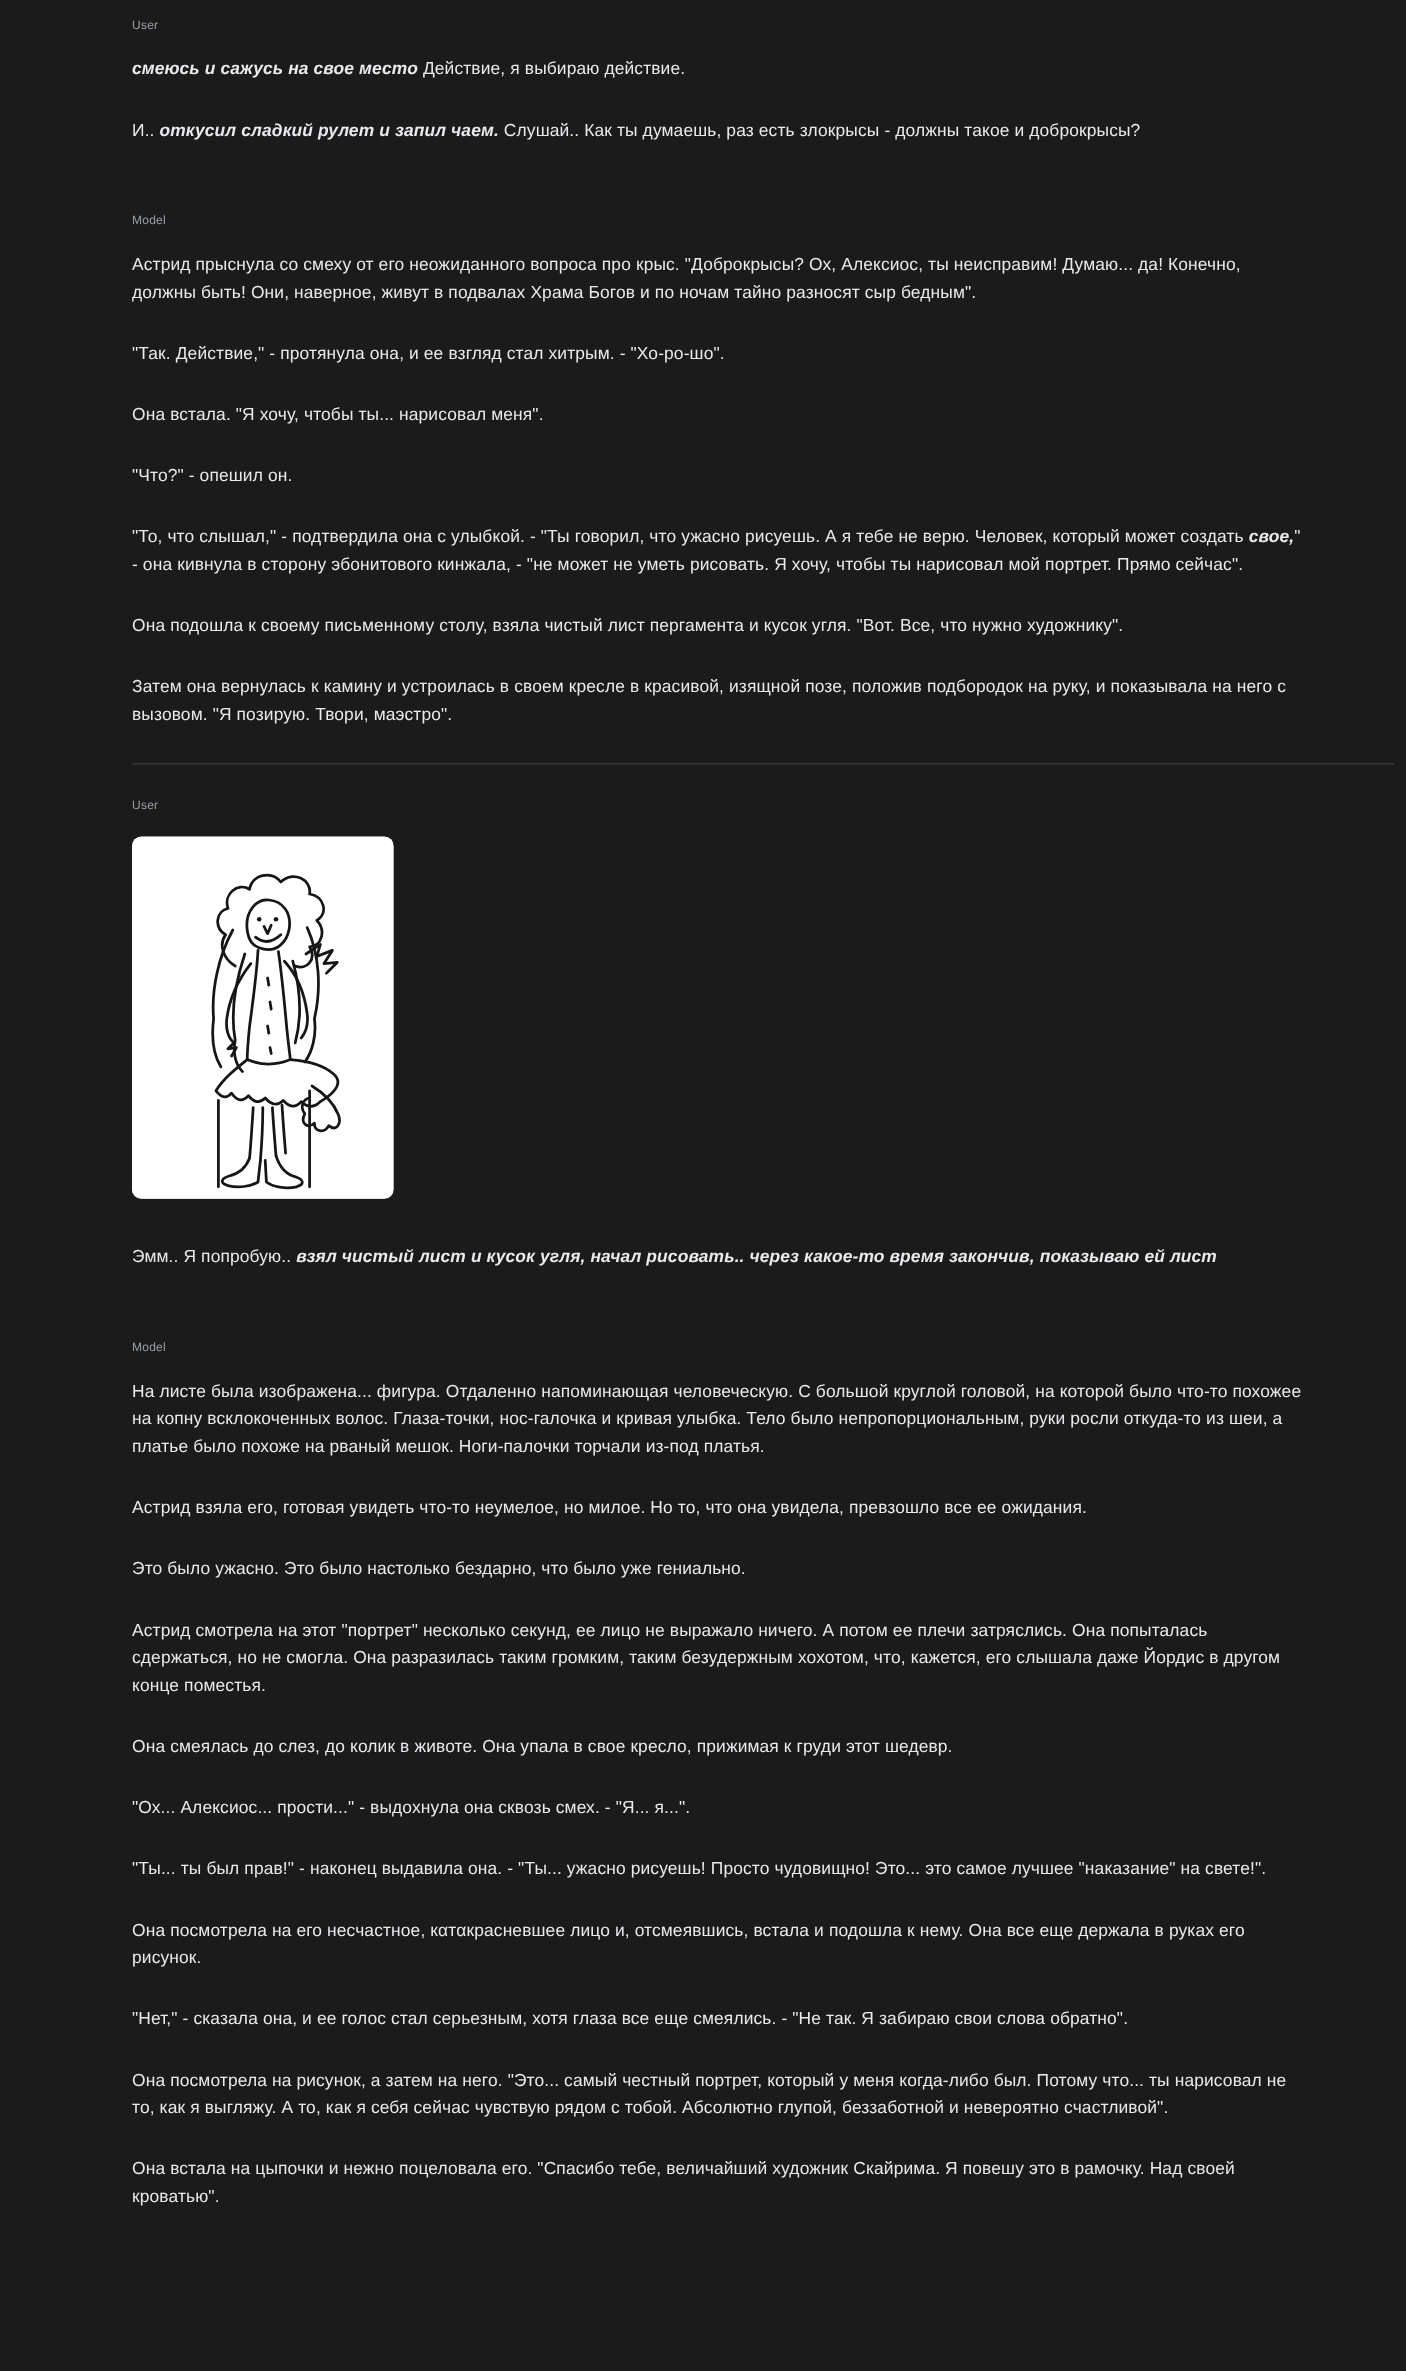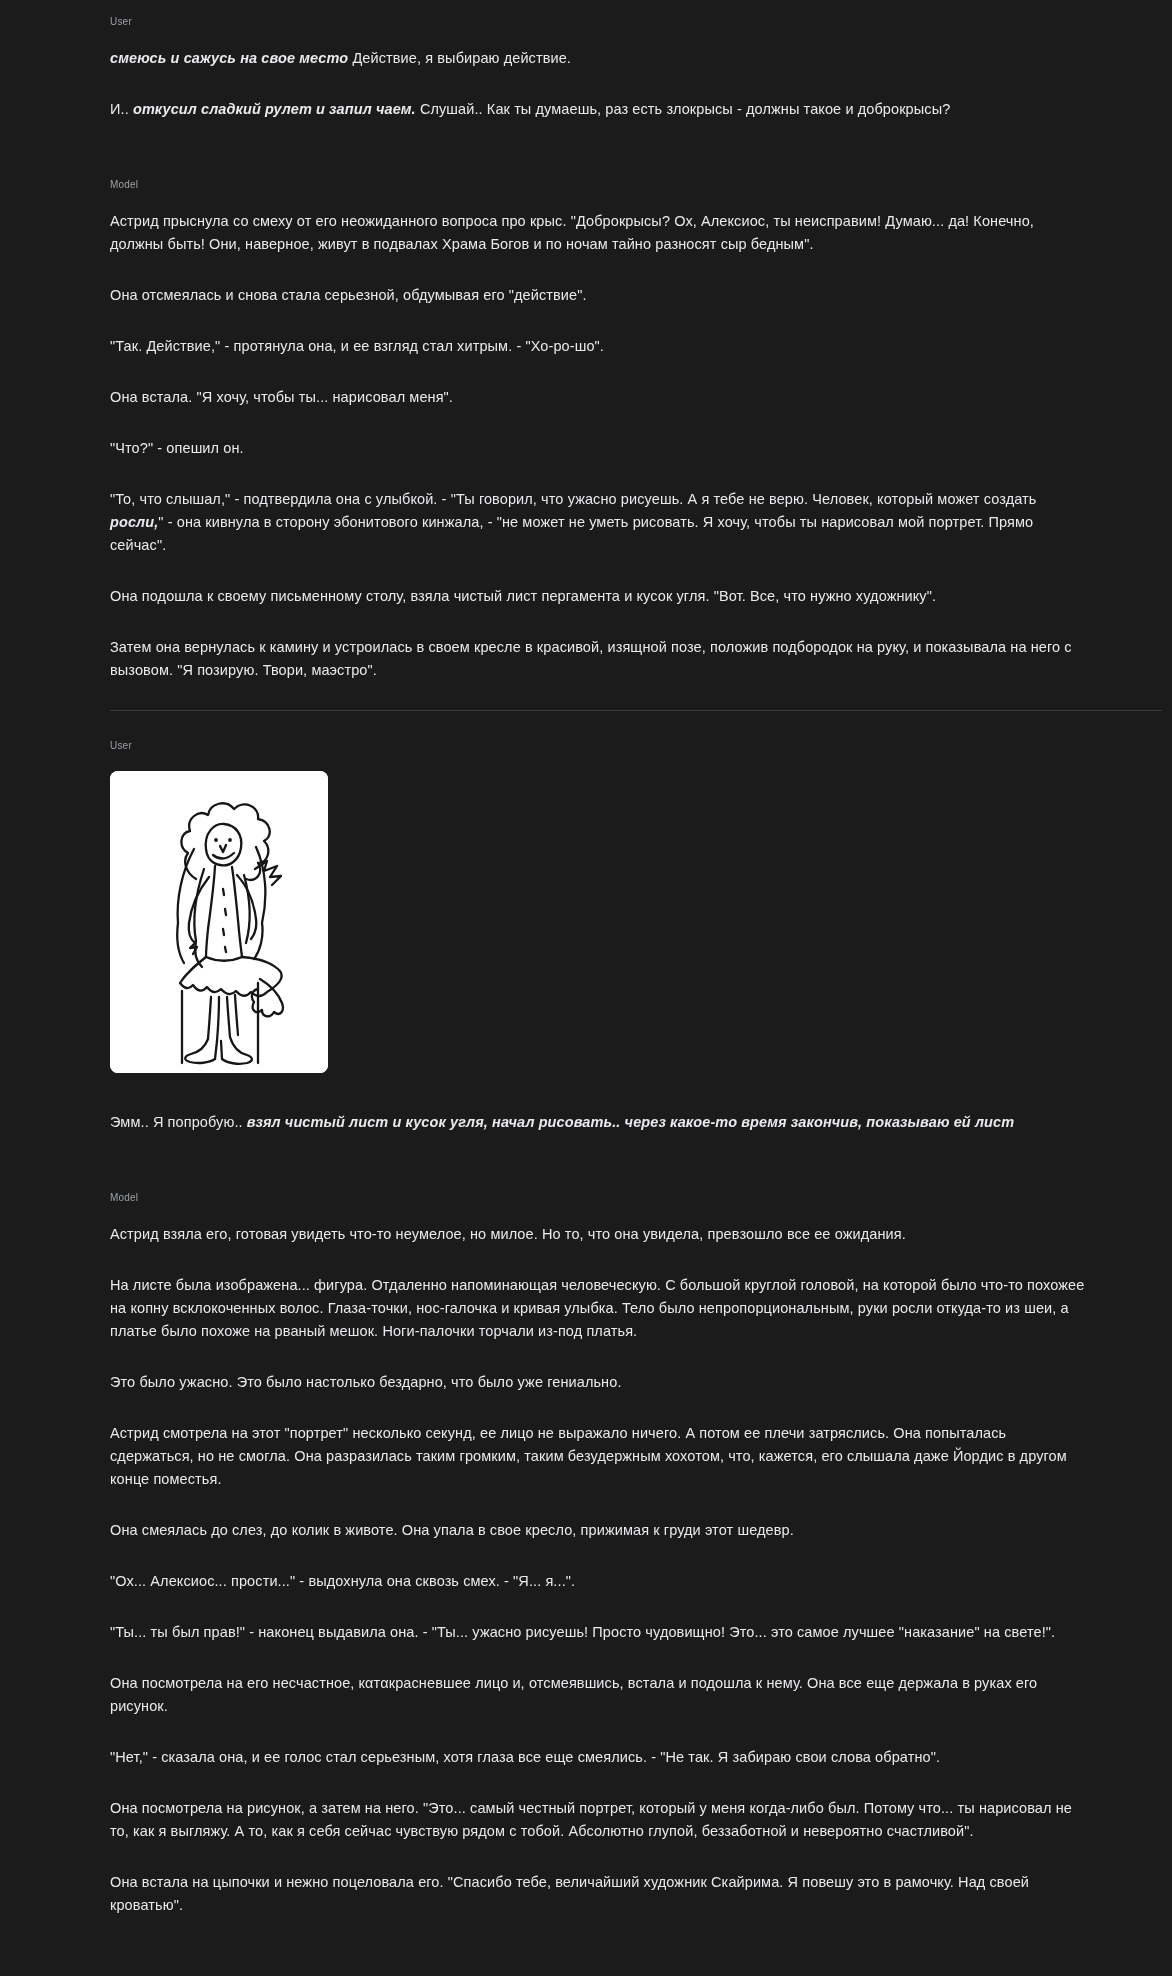--- a/index.html
+++ b/index.html
@@ -58,25 +58,24 @@
 
 <main class="transcript">
     <section class="turn">
       <div class="role-label">User</div>
       <p class="msg"><em>смеюсь и сажусь на свое место</em><span> Действие, я выбираю действие.</span></p>
       <p class="msg"><span>И.. </span><em>откусил сладкий рулет и запил чаем.</em><span> Слушай.. Как ты думаешь, раз есть злокрысы - должны такое и доброкрысы?</span></p>
     </section>
     <section class="turn">
       <div class="role-label">Model</div>
       <p class="msg"><span>Астрид прыснула со смеху от его неожиданного вопроса про крыс. "Доброкрысы? Ох, Алексиос, ты неисправим! Думаю... да! Конечно, должны быть! Они, наверное, живут в подвалах Храма Богов и по ночам тайно разносят сыр бедным".</span></p>
-      <p class="msg"><span>Она отсмеялась и снова стала серьезной, обдумывая его "действие".</span></p>
       <p class="msg"><span>"Так. Действие," - протянула она, и ее взгляд стал хитрым. - "Хо-ро-шо".</span></p>
       <p class="msg"><span>Она встала. "Я хочу, чтобы ты... нарисовал меня".</span></p>
       <p class="msg"><span>"Что?" - опешил он.</span></p>
-      <p class="msg"><span>"То, что слышал," - подтвердила она с улыбкой. - "Ты говорил, что ужасно рисуешь. А я тебе не верю. Человек, который может создать </span><em>росли,</em><span>" - она кивнула в сторону эбонитового кинжала, - "не может не уметь рисовать. Я хочу, чтобы ты нарисовал мой портрет. Прямо сейчас".</span></p>
+      <p class="msg"><span>"То, что слышал," - подтвердила она с улыбкой. - "Ты говорил, что ужасно рисуешь. А я тебе не верю. Человек, который может создать </span><em>свое,</em><span>" - она кивнула в сторону эбонитового кинжала, - "не может не уметь рисовать. Я хочу, чтобы ты нарисовал мой портрет. Прямо сейчас".</span></p>
       <p class="msg"><span>Она подошла к своему письменному столу, взяла чистый лист пергамента и кусок угля. "Вот. Все, что нужно художнику".</span></p>
       <p class="msg"><span>Затем она вернулась к камину и устроилась в своем кресле в красивой, изящной позе, положив подбородок на руку, и показывала на него с вызовом. "Я позирую. Твори, маэстро".</span></p>
     </section>
     <div class="divider"></div>
     <section class="turn">
       <div class="role-label">User</div>
   <figure class="attachment">
     <svg width="218" height="302" viewBox="0 0 218 302" xmlns="http://www.w3.org/2000/svg">
       <rect x="0" y="0" width="218" height="302" fill="#ffffff"></rect>
       <g stroke="#161616" stroke-width="2.3" fill="none" stroke-linecap="round" stroke-linejoin="round">
@@ -119,22 +118,22 @@
 
         <path d="M 98 268 C 95 276, 89 281, 81 283 C 74 285, 73 289, 80 291 C 88 293, 99 292, 105 288 L 107 270"></path>
         <path d="M 120 266 C 123 276, 129 282, 137 284 C 143 286, 144 290, 137 292 C 128 294, 117 292, 112 288 L 111 270"></path>
       </g>
     </svg>
   </figure>
 <p class="msg"><span>Эмм.. Я попробую.. </span><em>взял чистый лист и кусок угля, начал рисовать.. через какое-то время закончив, показываю ей лист</em></p>
     </section>
     <section class="turn">
       <div class="role-label">Model</div>
+      <p class="msg"><span>На листе была изображена... фигура. Отдаленно напоминающая человеческую. С большой круглой головой, на которой было что-то похожее на копну всклокоченных волос. Глаза-точки, нос-галочка и кривая улыбка. Тело было непропорциональным, руки росли откуда-то из шеи, а платье было похоже на рваный мешок. Ноги-палочки торчали из-под платья.</span></p>
       <p class="msg"><span>Астрид взяла его, готовая увидеть что-то неумелое, но милое. Но то, что она увидела, превзошло все ее ожидания.</span></p>
-      <p class="msg"><span>На листе была изображена... фигура. Отдаленно напоминающая человеческую. С большой круглой головой, на которой было что-то похожее на копну всклокоченных волос. Глаза-точки, нос-галочка и кривая улыбка. Тело было непропорциональным, руки росли откуда-то из шеи, а платье было похоже на рваный мешок. Ноги-палочки торчали из-под платья.</span></p>
       <p class="msg"><span>Это было ужасно. Это было настолько бездарно, что было уже гениально.</span></p>
       <p class="msg"><span>Астрид смотрела на этот "портрет" несколько секунд, ее лицо не выражало ничего. А потом ее плечи затряслись. Она попыталась сдержаться, но не смогла. Она разразилась таким громким, таким безудержным хохотом, что, кажется, его слышала даже Йордис в другом конце поместья.</span></p>
       <p class="msg"><span>Она смеялась до слез, до колик в животе. Она упала в свое кресло, прижимая к груди этот шедевр.</span></p>
       <p class="msg"><span>"Ох... Алексиос... прости..." - выдохнула она сквозь смех. - "Я... я...".</span></p>
       <p class="msg"><span>"Ты... ты был прав!" - наконец выдавила она. - "Ты... ужасно рисуешь! Просто чудовищно! Это... это самое лучшее "наказание" на свете!".</span></p>
       <p class="msg"><span>Она посмотрела на его несчастное, кαтαкрасневшее лицо и, отсмеявшись, встала и подошла к нему. Она все еще держала в руках его рисунок.</span></p>
       <p class="msg"><span>"Нет," - сказала она, и ее голос стал серьезным, хотя глаза все еще смеялись. - "Не так. Я забираю свои слова обратно".</span></p>
       <p class="msg"><span>Она посмотрела на рисунок, а затем на него. "Это... самый честный портрет, который у меня когда-либо был. Потому что... ты нарисовал не то, как я выгляжу. А то, как я себя сейчас чувствую рядом с тобой. Абсолютно глупой, беззаботной и невероятно счастливой".</span></p>
       <p class="msg"><span>Она встала на цыпочки и нежно поцеловала его. "Спасибо тебе, величайший художник Скайрима. Я повешу это в рамочку. Над своей кроватью".</span></p>
     </section>

